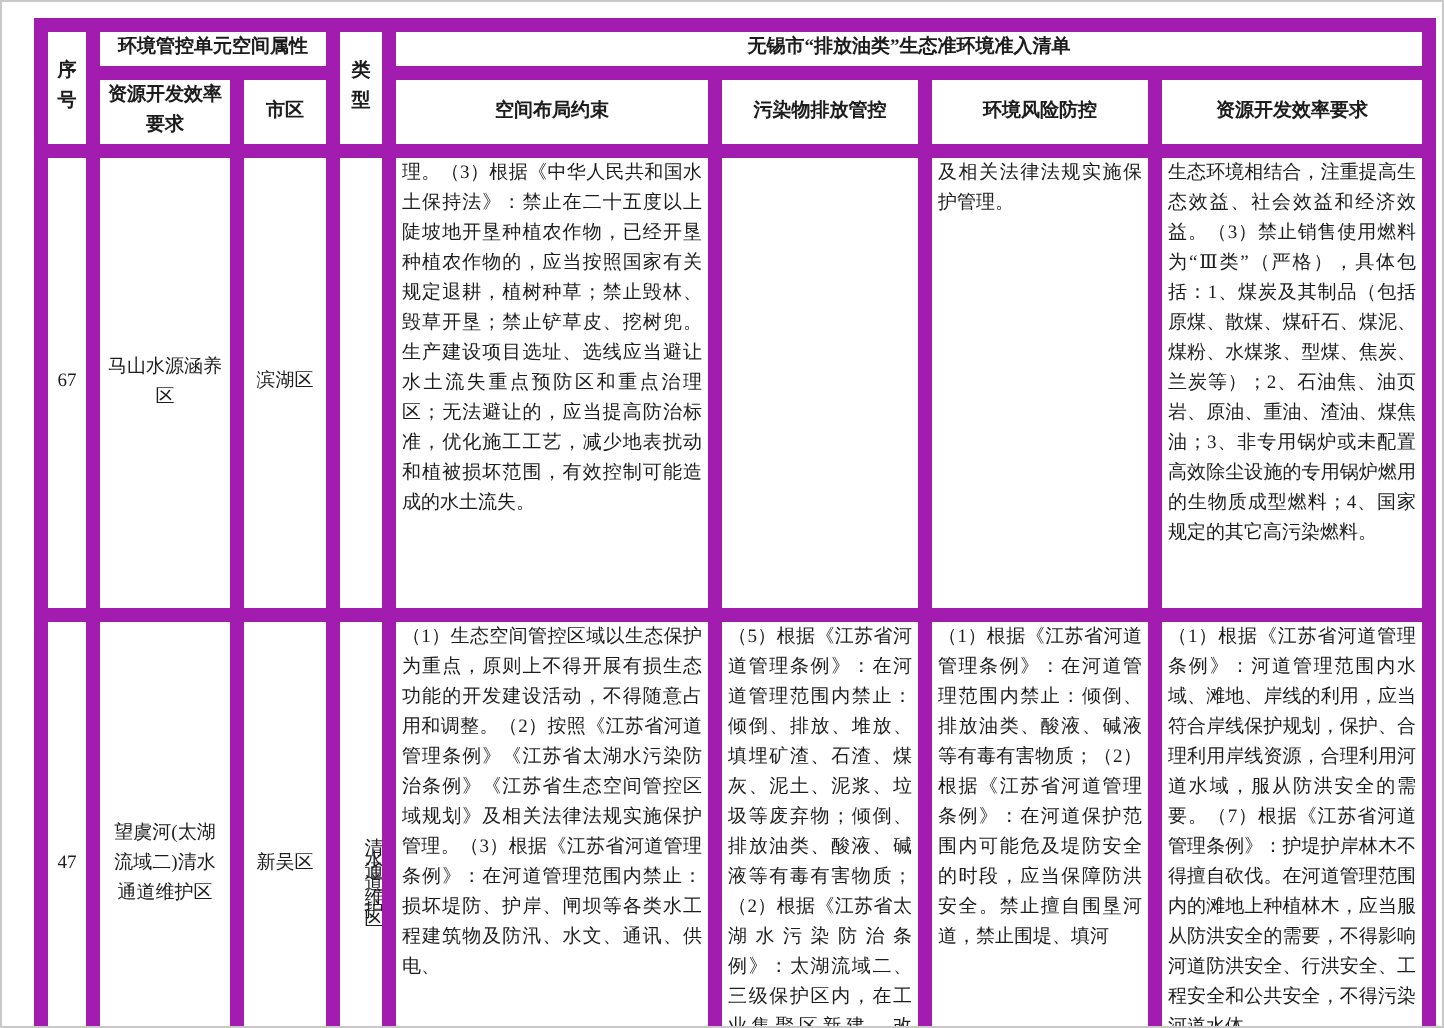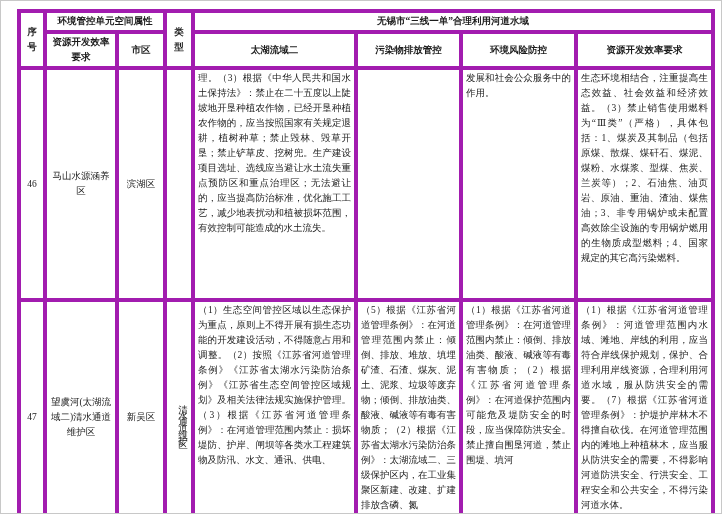--- a/index.html
+++ b/index.html
@@ -13,21 +13,21 @@
     color:#1c1c1c;
     overflow:hidden;
   }
   table.doc{
     position:absolute;left:16px;top:8px;
     width:694px;
     border-collapse:collapse;
     table-layout:fixed;
   }
   table.doc th,table.doc td{
-    border:4px solid #a21caf;
+    border:7px solid #a21caf;
     padding:1px 3px;
     box-sizing:border-box;
     font-size:9.5px;
     line-height:15px;
     overflow:hidden;
   }
   th{font-weight:bold;text-align:center;vertical-align:middle;padding:0 1px;}
   .hrow1 th{height:18px;line-height:13px;}
   .hrow2 th{height:30px;line-height:12px;}
   td.c-center{text-align:center;vertical-align:middle;line-height:15px;}
@@ -70,41 +70,41 @@
         <col style="width:105px">
         <col style="width:115px">
         <col style="width:137px">
     </colgroup>
 
     <tbody>
         <tr class="hrow1">
       <th rowspan="2">序号</th>
       <th colspan="2">环境管控单元空间属性</th>
       <th rowspan="2">类型</th>
-      <th colspan="4">无锡市“三线一单”合理利用河道水域</th>
+      <th colspan="4">无锡市“排放油类”生态准环境准入清单</th>
     </tr>
     <tr class="hrow2">
       <th>资源开发效率要求</th>
       <th>市区</th>
-      <th>太湖流域二</th>
+      <th>空间布局约束</th>
       <th>污染物排放管控</th>
       <th>环境风险防控</th>
       <th>资源开发效率要求</th>
     </tr>
 
     <tr class="r46">
-      <td class="c-center">46</td>
+      <td class="c-center">67</td>
       <td class="c-center">马山水源涵养区</td>
       <td class="c-center">滨湖区</td>
       <td class="c-type">
             <div class="vtext"></div>
           </td>
       <td class="c-text">理。（3）根据《中华人民共和国水土保持法》：禁止在二十五度以上陡坡地开垦种植农作物，已经开垦种植农作物的，应当按照国家有关规定退耕，植树种草；禁止毁林、毁草开垦；禁止铲草皮、挖树兜。生产建设项目选址、选线应当避让水土流失重点预防区和重点治理区；无法避让的，应当提高防治标准，优化施工工艺，减少地表扰动和植被损坏范围，有效控制可能造成的水土流失。</td>
       <td class="c-text"></td>
-      <td class="c-text">发展和社会公众服务中的作用。</td>
+      <td class="c-text">及相关法律法规实施保护管理。</td>
       <td class="c-text">生态环境相结合，注重提高生态效益、社会效益和经济效益。（3）禁止销售使用燃料为“Ⅲ类”（严格），具体包括：1、煤炭及其制品（包括原煤、散煤、煤矸石、煤泥、煤粉、水煤浆、型煤、焦炭、兰炭等）；2、石油焦、油页岩、原油、重油、渣油、煤焦油；3、非专用锅炉或未配置高效除尘设施的专用锅炉燃用的生物质成型燃料；4、国家规定的其它高污染燃料。</td>
     </tr>
 
     <tr class="r47">
       <td class="c-center">47</td>
       <td class="c-center">望虞河(太湖流域二)清水通道维护区</td>
       <td class="c-center">新吴区</td>
       <td class="c-type">
             <div class="vtext">清水通道维护区</div>
           </td>

